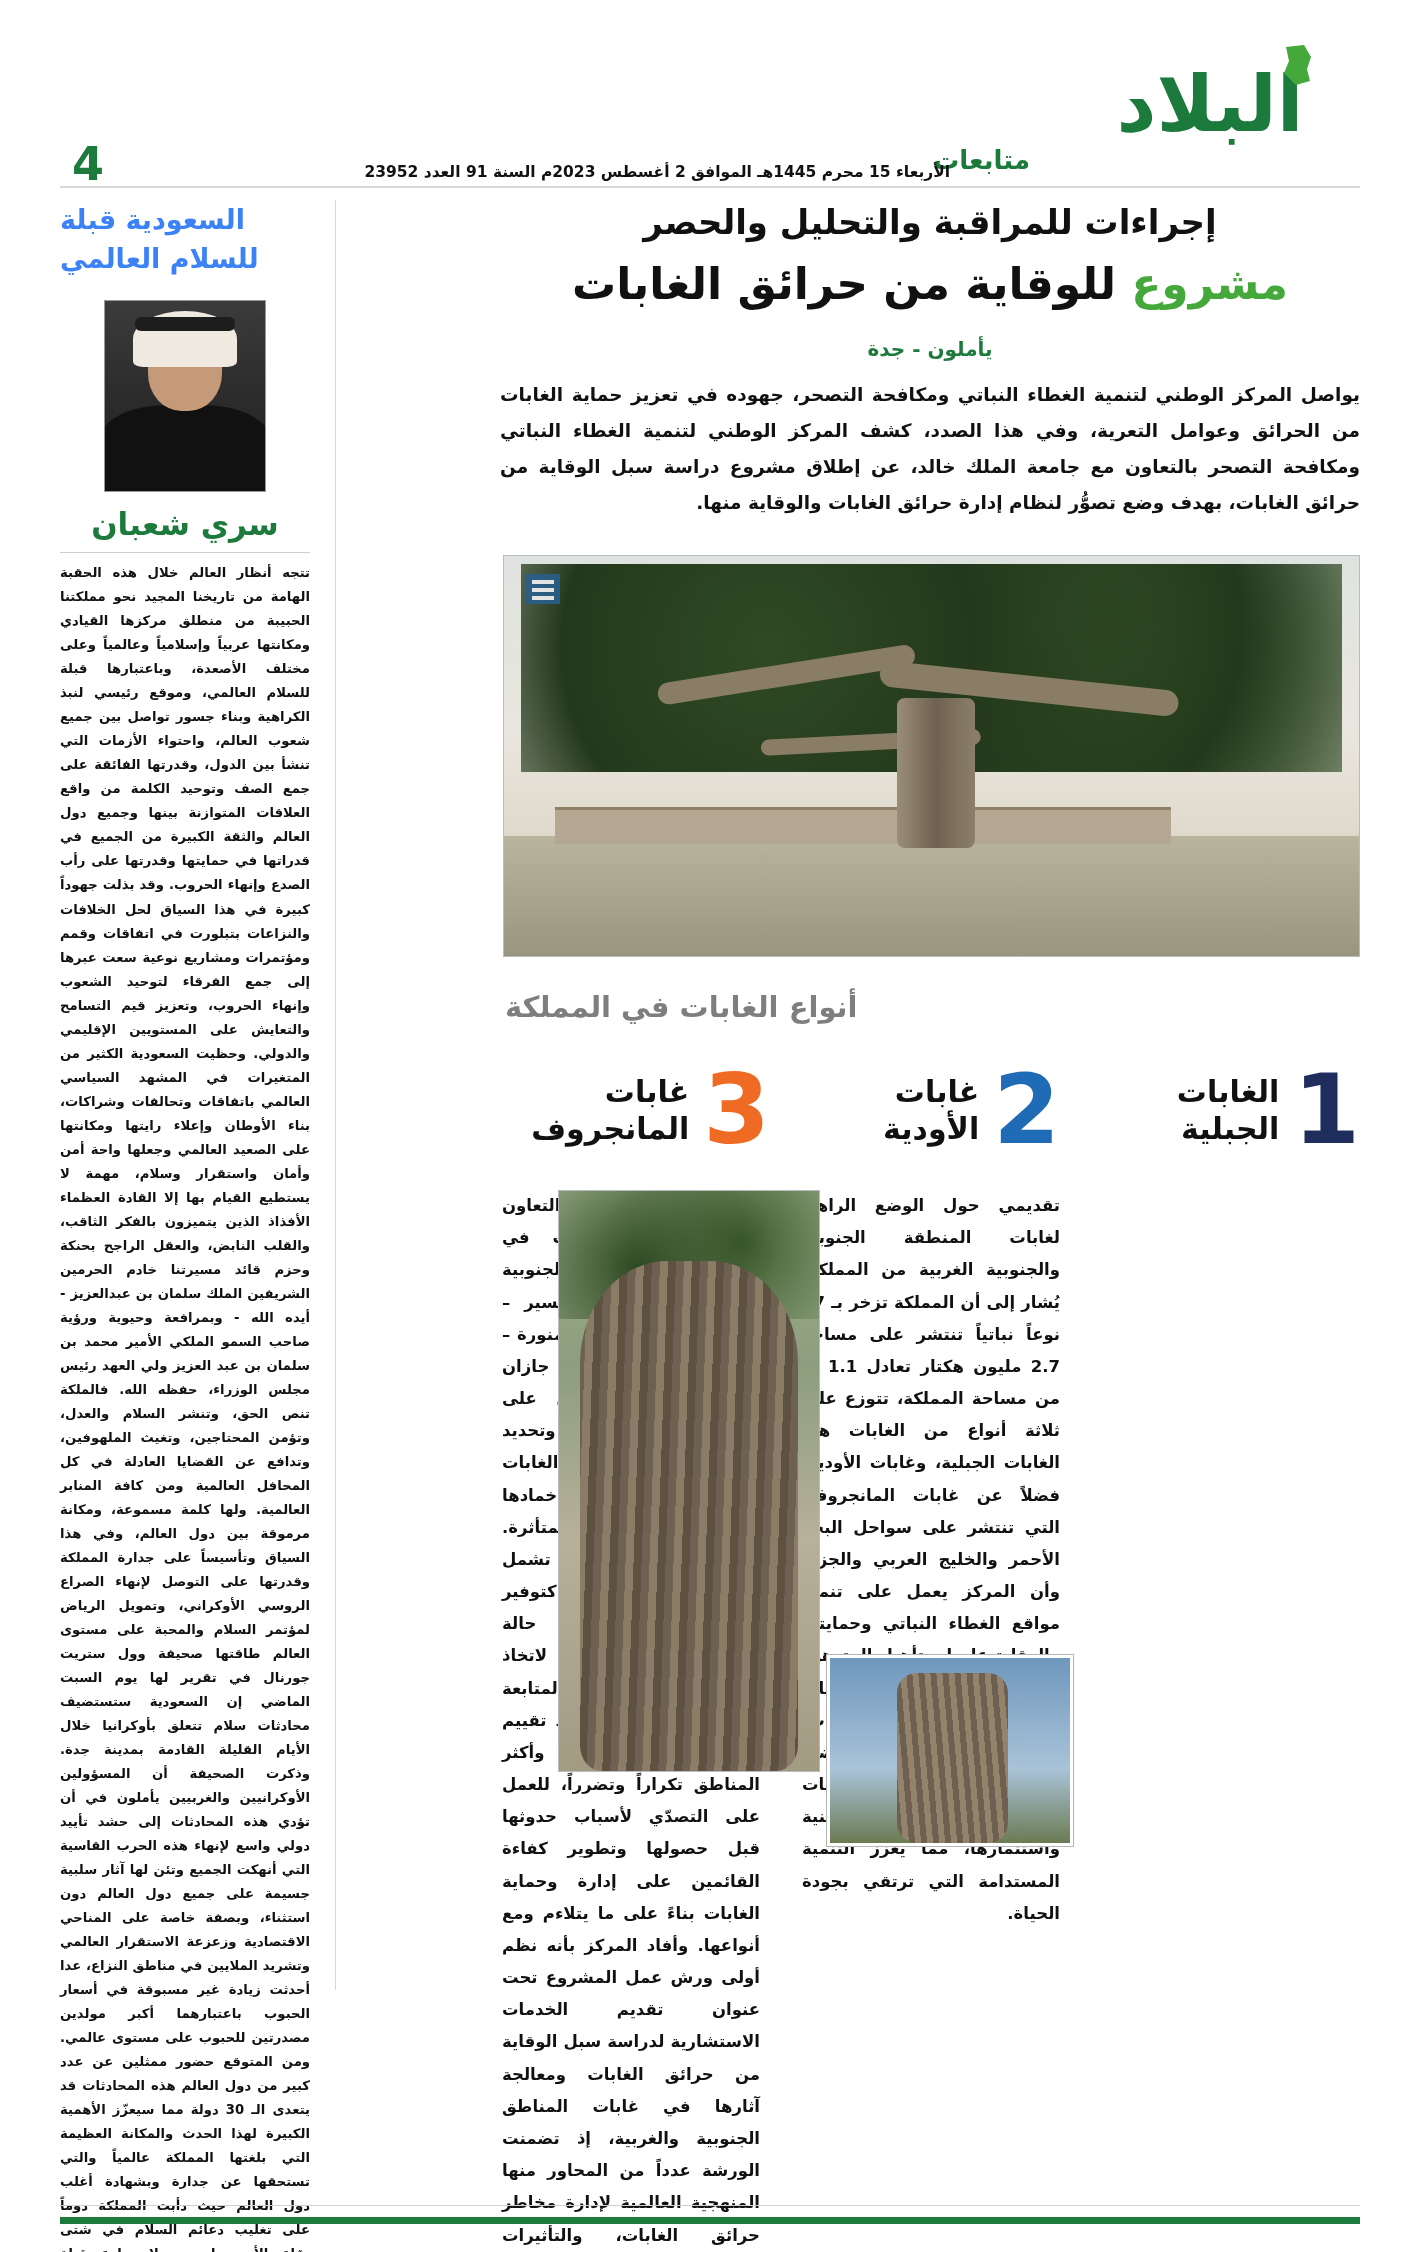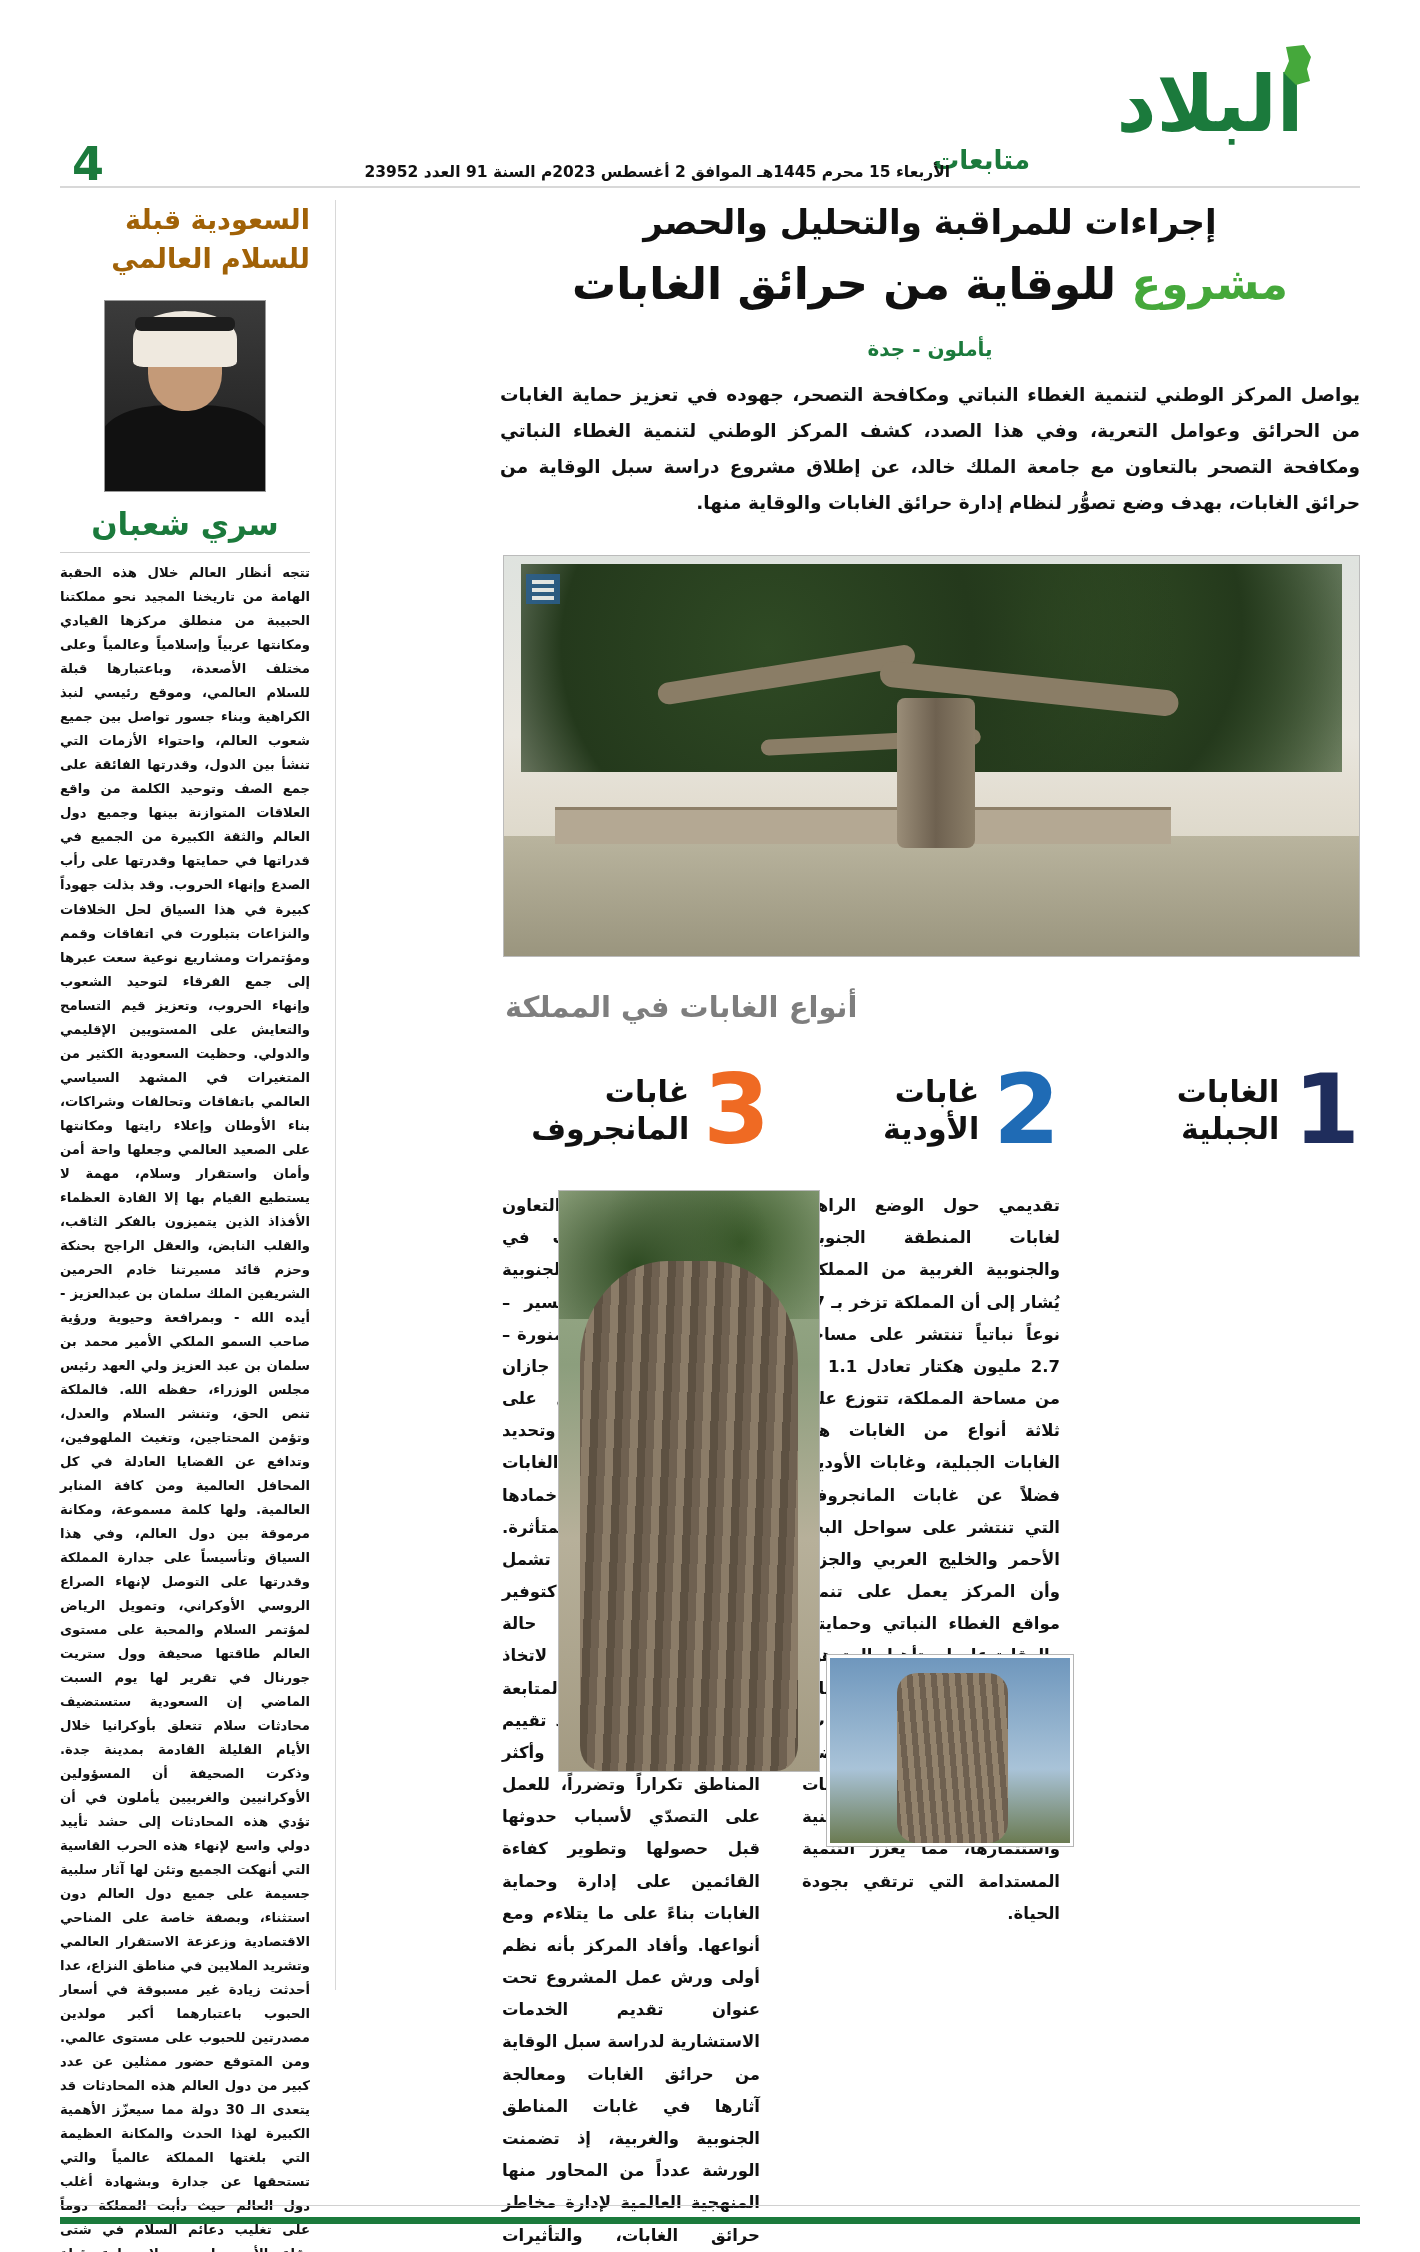--- a/index.html
+++ b/index.html
@@ -115,21 +115,21 @@
     position:absolute;top:1655px;right:347px;width:240px;height:185px;
     border:3px solid #fff;box-shadow:0 0 0 1px #b5b5b5;overflow:hidden;background:#8aa0b5;
   }
   .photo-inset .sky2{position:absolute;inset:0;background:linear-gradient(#6f97bd,#a9c3d8 60%,#6b7b52 100%);}
   .photo-inset .trunk2{position:absolute;left:28%;top:8%;width:46%;height:92%;
     background:repeating-linear-gradient(85deg,#6e6050 0 6px,#93836d 6px 12px);border-radius:20px;}
 
   
   .left-col{position:absolute;top:200px;left:60px;width:250px;}
   .op-title{
-    text-align:right;font-size:27px;font-weight:bold;color:#a16207;line-height:1.45;
+    text-align:left;font-size:27px;font-weight:bold;color:#3b82f6;line-height:1.45;
   }
   .op-photo{
     margin:22px auto 0 auto;width:160px;height:190px;border:1px solid #999;overflow:hidden;
     background:linear-gradient(#3b3b3b,#1d1d1d);position:relative;
   }
   .op-photo .head{position:absolute;left:50%;top:26px;transform:translateX(-50%);
     width:74px;height:84px;border-radius:40% 40% 45% 45%;background:#c49a78;}
   .op-photo .ghutra{position:absolute;left:50%;top:10px;transform:translateX(-50%);
     width:104px;height:56px;border-radius:50% 50% 10% 10%;background:#efe9df;}
   .op-photo .igal{position:absolute;left:50%;top:16px;transform:translateX(-50%);

